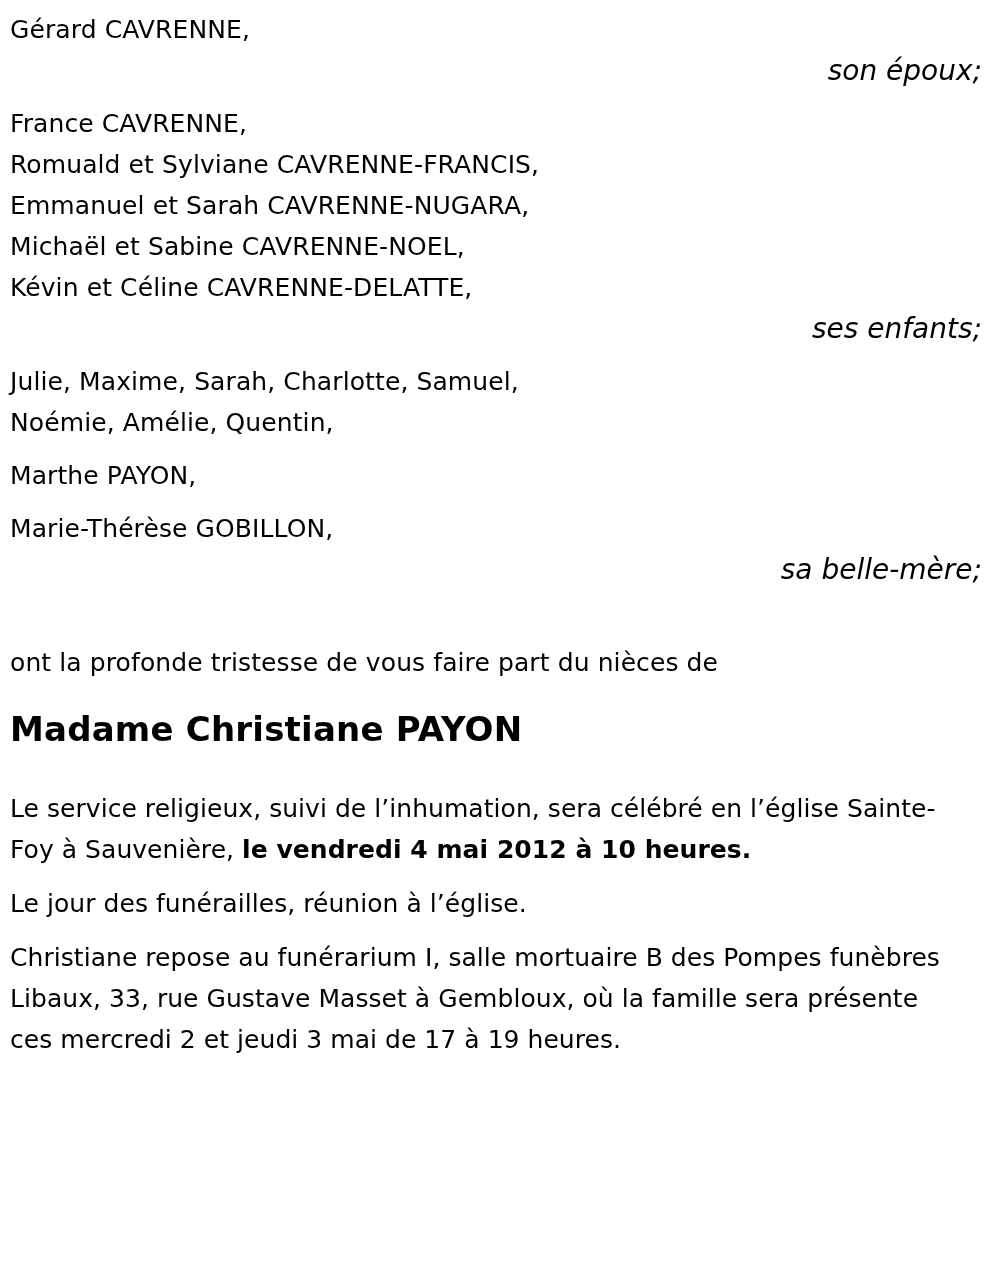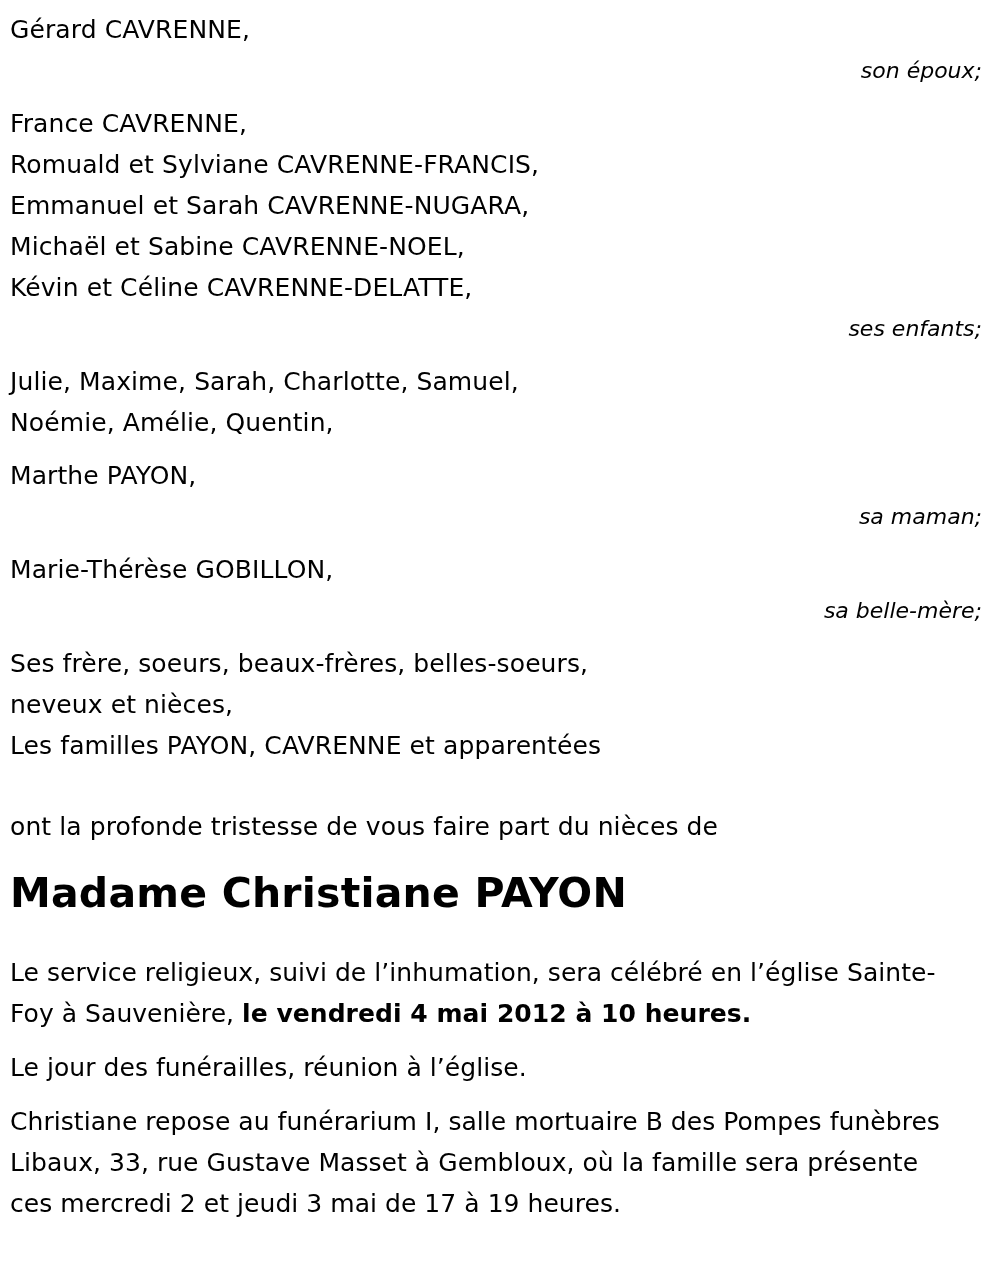--- a/index.html
+++ b/index.html
@@ -23,39 +23,39 @@
   }
 
   
   .line {
     font-size: 25px;
     line-height: 41px;
     white-space: nowrap;
     letter-spacing: 0.1px;
   }
   .rel {
-    font-size: 22px;
+    font-size: 28px;
     line-height: 41px;
     font-style: italic;
     text-align: right;
     padding-right: 8px;
     white-space: nowrap;
   }
 
   
   .block { margin: 0; padding: 0; }
   .gap-sm { height: 12px; }
   .gap-md { height: 24px; }
   .gap-lg { height: 40px; }
 
   .top-pad { height: 9px; }
 
   
   .deceased {
-    font-size: 41px;
+    font-size: 34px;
     line-height: 44px;
     font-weight: bold;
     letter-spacing: 0.2px;
     white-space: nowrap;
   }
 
   
   .para {
     font-size: 25px;
     line-height: 41px;
@@ -93,37 +93,31 @@
 
   <div class="block">
     <div class="line">Julie, Maxime, Sarah, Charlotte, Samuel,</div>
     <div class="line">Noémie, Amélie, Quentin,</div>
   </div>
 
   <div class="gap-sm"></div>
 
   <div class="block">
     <div class="line">Marthe PAYON,</div>
-    <div class="rel">sa maman;</div>
   </div>
 
   <div class="gap-sm"></div>
 
   <div class="block">
     <div class="line">Marie-Thérèse GOBILLON,</div>
     <div class="rel">sa belle-mère;</div>
   </div>
 
   <div class="gap-sm"></div>
 
-  <div class="block">
-    <div class="line">Ses frère, soeurs, beaux-frères, belles-soeurs,</div>
-    <div class="line">neveux et nièces,</div>
-    <div class="line">Les familles PAYON, CAVRENNE et apparentées</div>
-  </div>
 
   <div class="gap-lg"></div>
 
   <div class="line">ont la profonde tristesse de vous faire part du nièces de</div>
 
   <div class="gap-md"></div>
 
   <div class="deceased">Madame Christiane PAYON</div>
 
   <div class="gap-md"></div>

